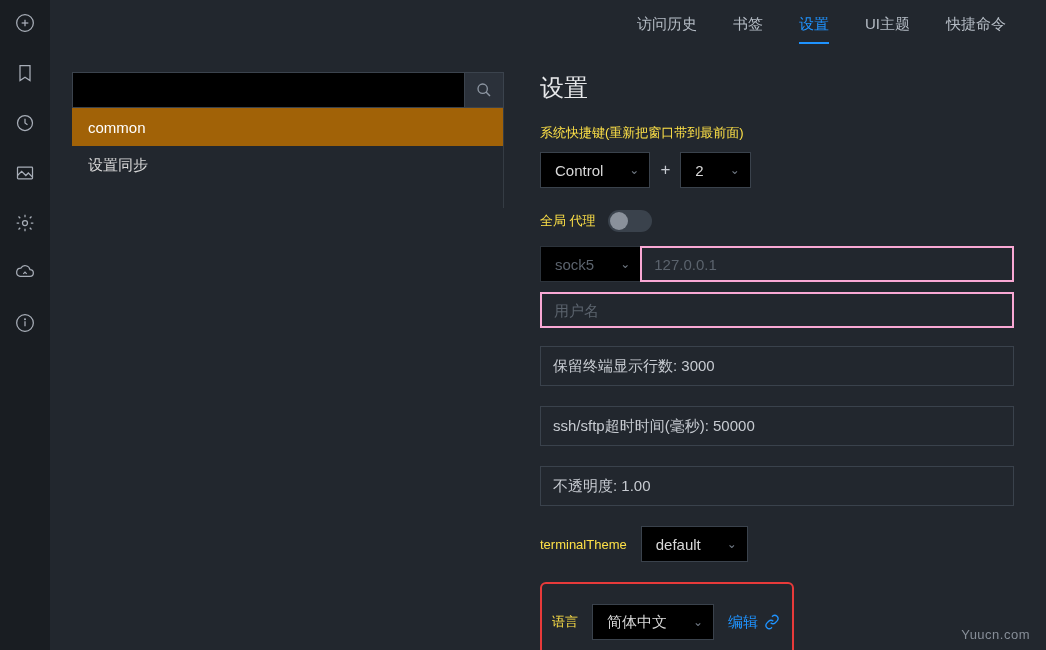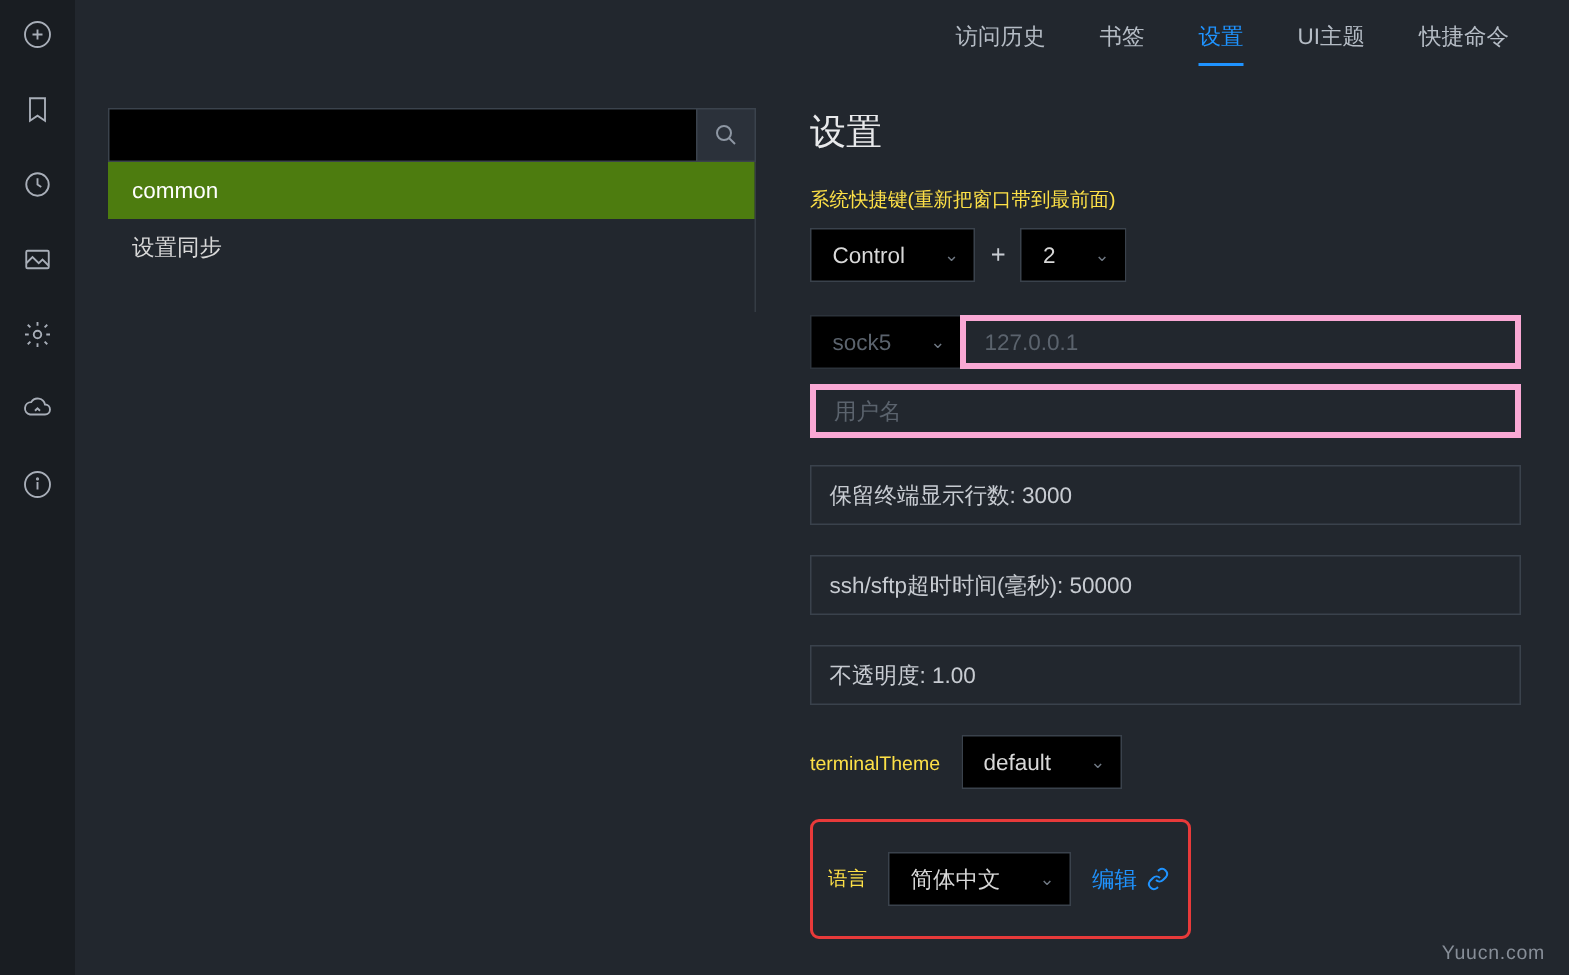--- a/index.html
+++ b/index.html
@@ -99,21 +99,21 @@
     .search-btn svg { width: 16px; height: 16px; stroke: currentColor; fill: none; stroke-width: 2; }
     .list { margin-top: 0; border-right: 1px solid #353c44; height: 100px; }
     .list-item {
       height: 38px;
       display: flex;
       align-items: center;
       padding: 0 16px;
       font-size: 15px;
       cursor: pointer;
     }
-    .list-item.selected { background: #4d7c0f; color: #fff; }
+    .list-item.selected { background: #a16207; color: #fff; }
     .list-item:not(.selected) { background: transparent; color: #d8d8d8; }
     .right-col {
       flex: 1;
       padding-right: 10px;
     }
     .page-title {
       font-size: 24px;
       font-weight: 500;
       color: #e8e9eb;
       margin-bottom: 20px;
@@ -154,21 +154,21 @@
       background: #8a919b;
       border-radius: 50%;
       top: 2px; left: 2px;
     }
     .proxy-row { display: flex; gap: 0; margin-bottom: 10px; }
     .proxy-row .select-box { border-right: none; }
     .text-input {
       flex: 1;
       height: 36px;
       background: transparent;
-      border: 4px solid #f9a8d4;
+      border: 2px solid #f9a8d4;
       padding: 0 12px;
       color: #d8d8d8;
       font-size: 15px;
       outline: none;
     }
     .text-input::placeholder { color: #5b636d; }
     .text-input.full { width: 100%; margin-bottom: 10px; }
     .wide-input {
       width: 100%;
       height: 40px;
@@ -289,20 +289,24 @@
             <span>Control</span>
               <span class="chev">⌄</span>
           </div>
           <span class="plus">+</span>
           <div class="select-box">
             <span>2</span>
               <span class="chev">⌄</span>
           </div>
         </div>
 
+        <div class="toggle-row">
+          <span class="field-label" style="margin:0">全局 代理</span>
+          <div class="toggle"></div>
+        </div>
 
         <div class="proxy-row">
           <div class="select-box disabled">
             <span>sock5</span>
               <span class="chev">⌄</span>
           </div>
           <input class="text-input" disabled="" placeholder="127.0.0.1" style="">
         </div>
         <input class="text-input full" disabled="" placeholder="用户名" style="">
 

